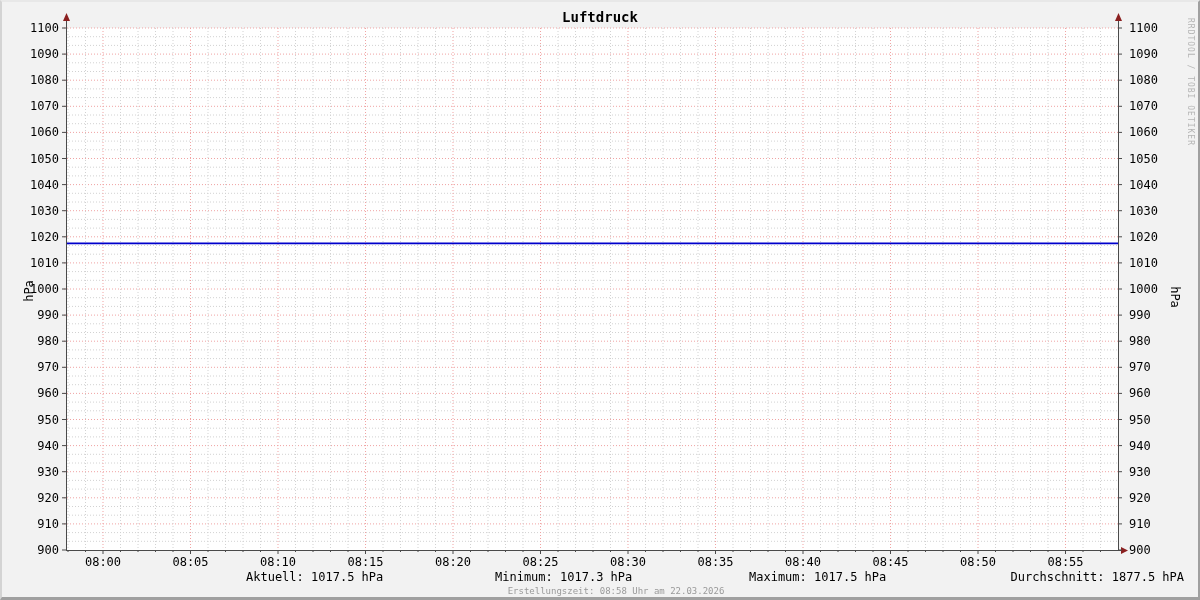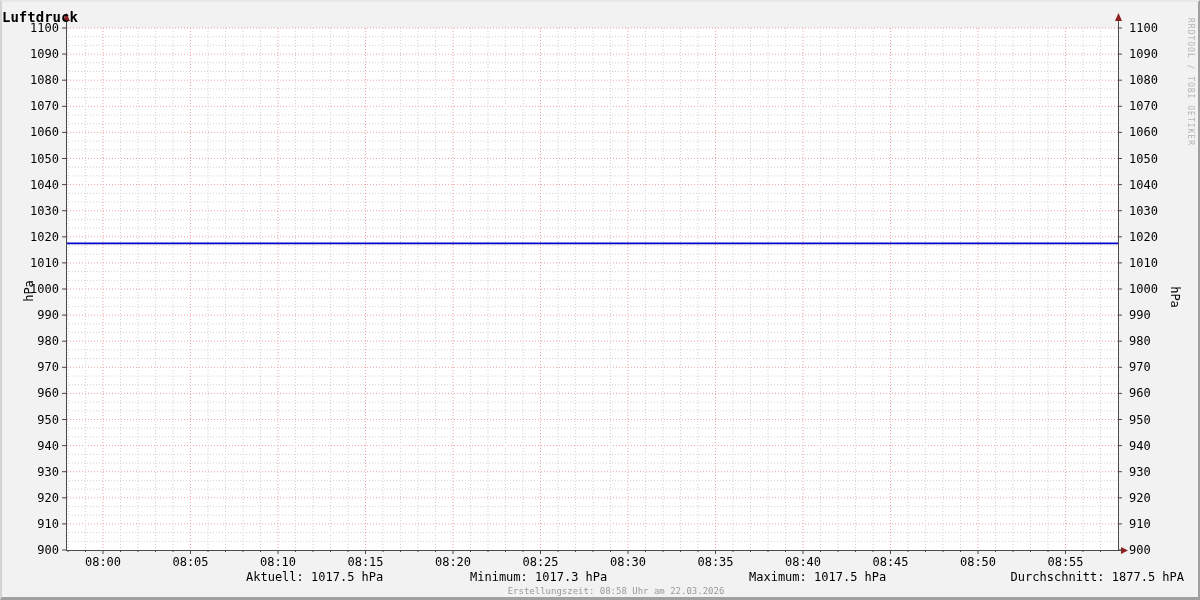--- a/index.html
+++ b/index.html
@@ -10,21 +10,21 @@
     background:#f2f2f2;
     border-style:solid;
     border-width:2px 2px 3px 2px;
     border-color:#e8e8e8 #a0a0a0 #a0a0a0 #d4d4d4;
     font-family:"DejaVu Sans Mono","Liberation Mono",monospace;
     overflow:hidden;
   }
   #chart-svg{position:absolute;left:-2px;top:-2px;}
   .title{
     position:absolute;top:7px;left:0;width:100%;
-    text-align:left;font-size:14px;font-weight:bold;color:#000;
+    text-align:center;font-size:14px;font-weight:bold;color:#000;
   }
   .ylab-left{
     position:absolute;left:27px;top:289px;
     transform:translate(-50%,-50%) rotate(-90deg);
     font-size:12px;color:#000;white-space:nowrap;
   }
   .ylab-right{
     position:absolute;left:1173px;top:295px;
     transform:translate(-50%,-50%) rotate(90deg);
     font-size:12px;color:#000;white-space:nowrap;
@@ -42,21 +42,21 @@
     position:absolute;left:14px;top:0;
     display:flex;align-items:center;gap:20px;margin-top:28px;
   }
   .legend-swatch{
     width:10px;height:10px;
     border:1px solid #000;
     display:inline-block;
   }
   .stat{position:absolute;top:1px;white-space:nowrap;}
   .stat-aktuell{left:208px;margin-left:36px;}
-  .stat-minimum{left:468px;}
+  .stat-minimum{left:493px;}
   .stat-maximum{left:747px;}
   .stat-durchschnitt{right:14px;}
   .footer{
     position:absolute;top:584px;left:16px;width:100%;
     text-align:center;font-size:9px;color:#9a9a9a;
   }
 </style>
 </head>
 <body>
 

